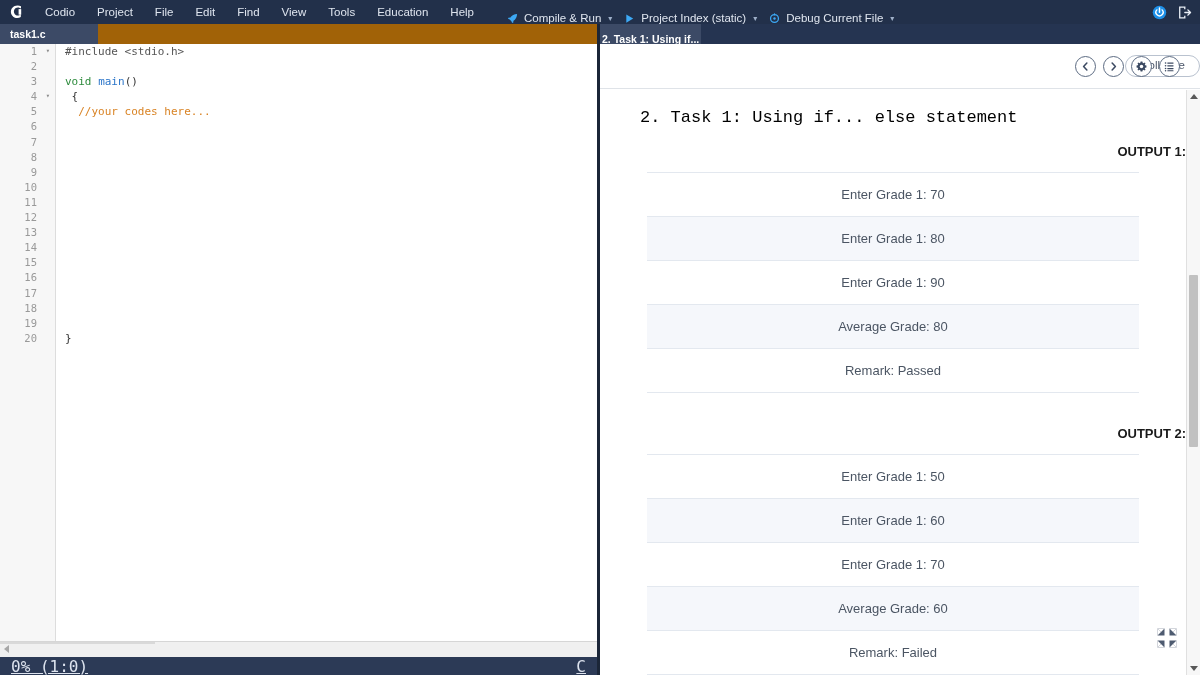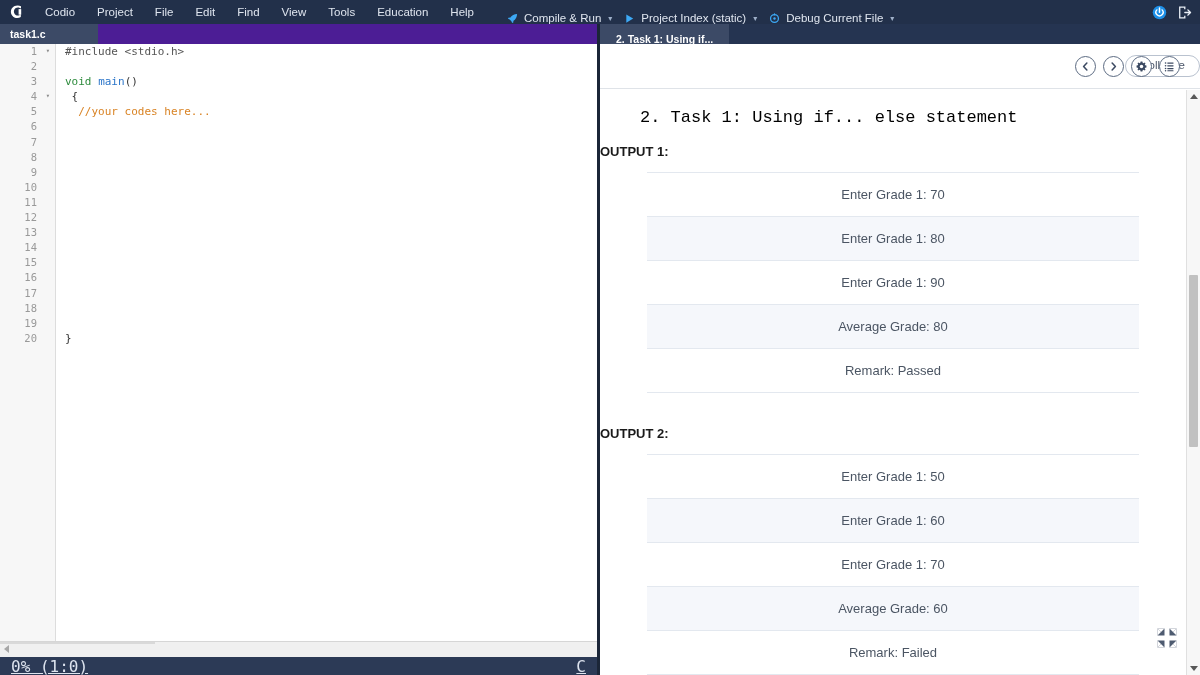--- a/index.html
+++ b/index.html
@@ -86,21 +86,21 @@
   .editor-pane {
     position: absolute;
     left: 0; top: 24px;
     width: 597px; height: 651px;
     background: #ffffff;
   }
   .editor-tabbar {
     position: absolute;
     left: 0; top: 0;
     width: 597px; height: 20px;
-    background: #4c1d95;
+    background: #a16207;
   }
   .editor-tab {
     position: absolute;
     left: 0; top: 0;
     width: 98px; height: 20px;
     background: #3c4a66;
     color: #ffffff;
     font-size: 10.5px;
     font-weight: bold;
     display: flex;
@@ -217,21 +217,21 @@
   .guide-tabbar {
     position: absolute;
     left: 0; top: 0;
     width: 600px; height: 20px;
     background: #253451;
   }
   .guide-tab {
     position: absolute;
     left: 0; top: 0;
     height: 29px;
-    padding: 0 16px;
+    padding: 0 2px;
     background: #3c4a66;
     color: #ffffff;
     font-size: 10.5px;
     font-weight: bold;
     display: flex;
     align-items: center;
     box-sizing: border-box;
   }
   .guide-toolbar {
     position: absolute;
@@ -281,21 +281,21 @@
   }
   .guide-title {
     font-size: 17px;
     color: #000000;
     padding: 18px 0 0 40px;
     font-weight: normal;
     margin: 0;
     font-family: Liberation Mono, monospace;
   }
   .out-head {
-    text-align: left;
+    text-align: right;
     font-size: 13px;
     font-weight: bold;
     color: #1a1a1a;
     margin: 0;
     padding: 17px 0 13px 0;
   }
   .otable {
     width: 492px;
     margin: 0 auto;
     border-collapse: collapse;

